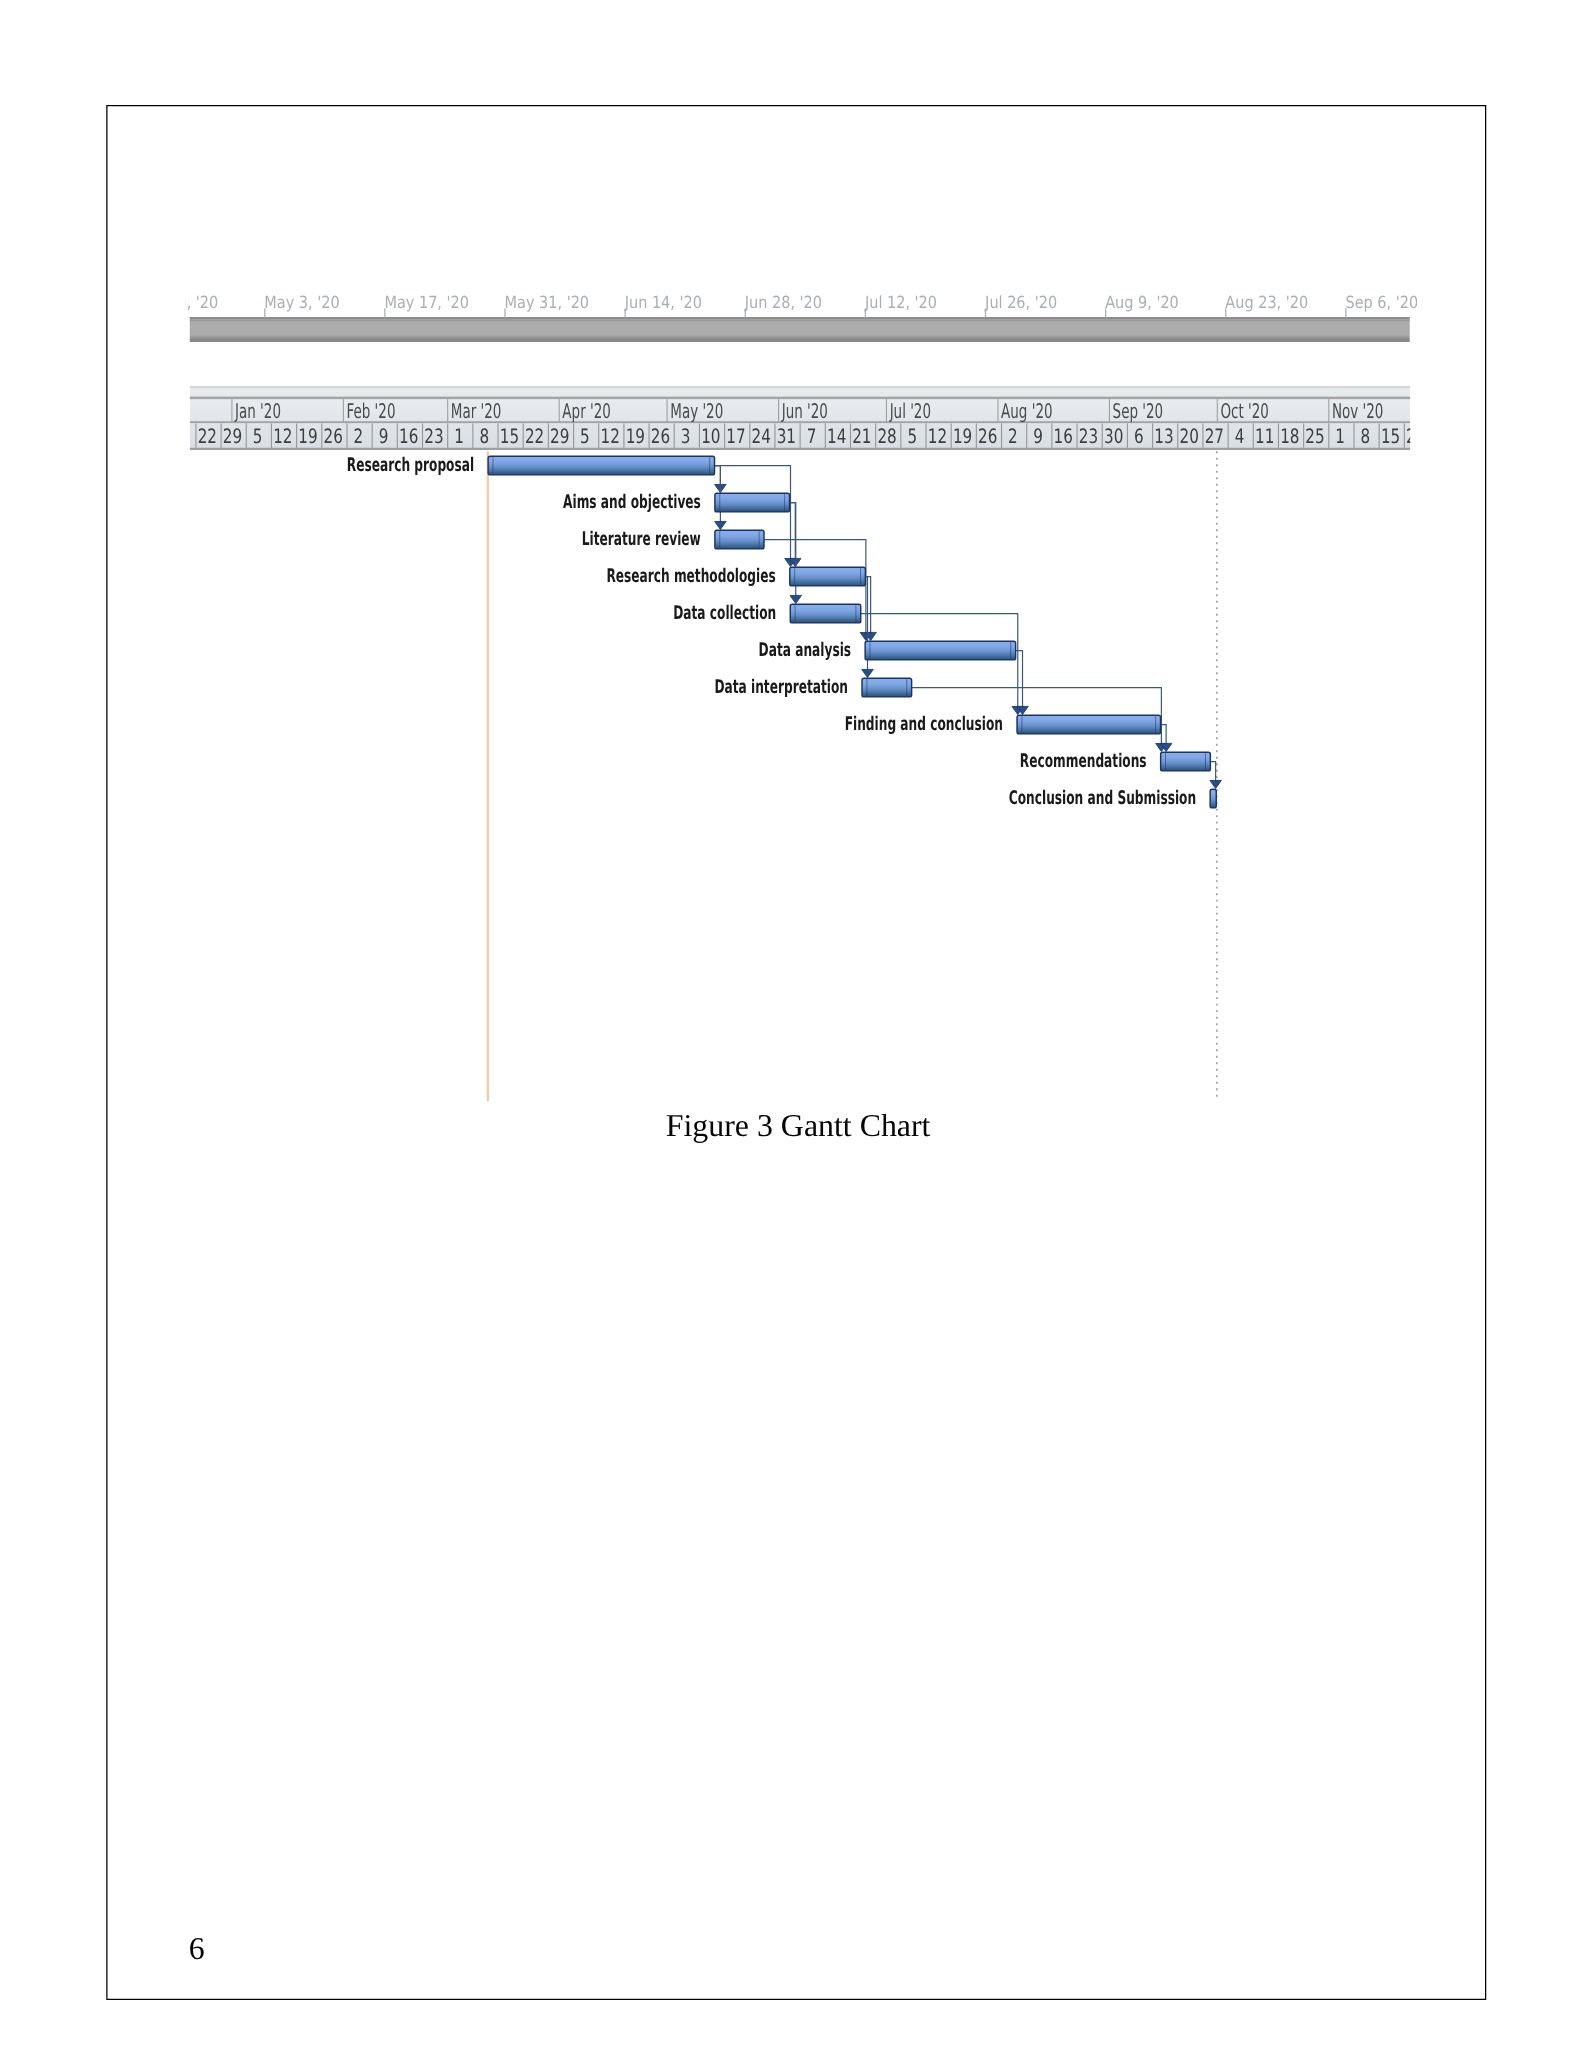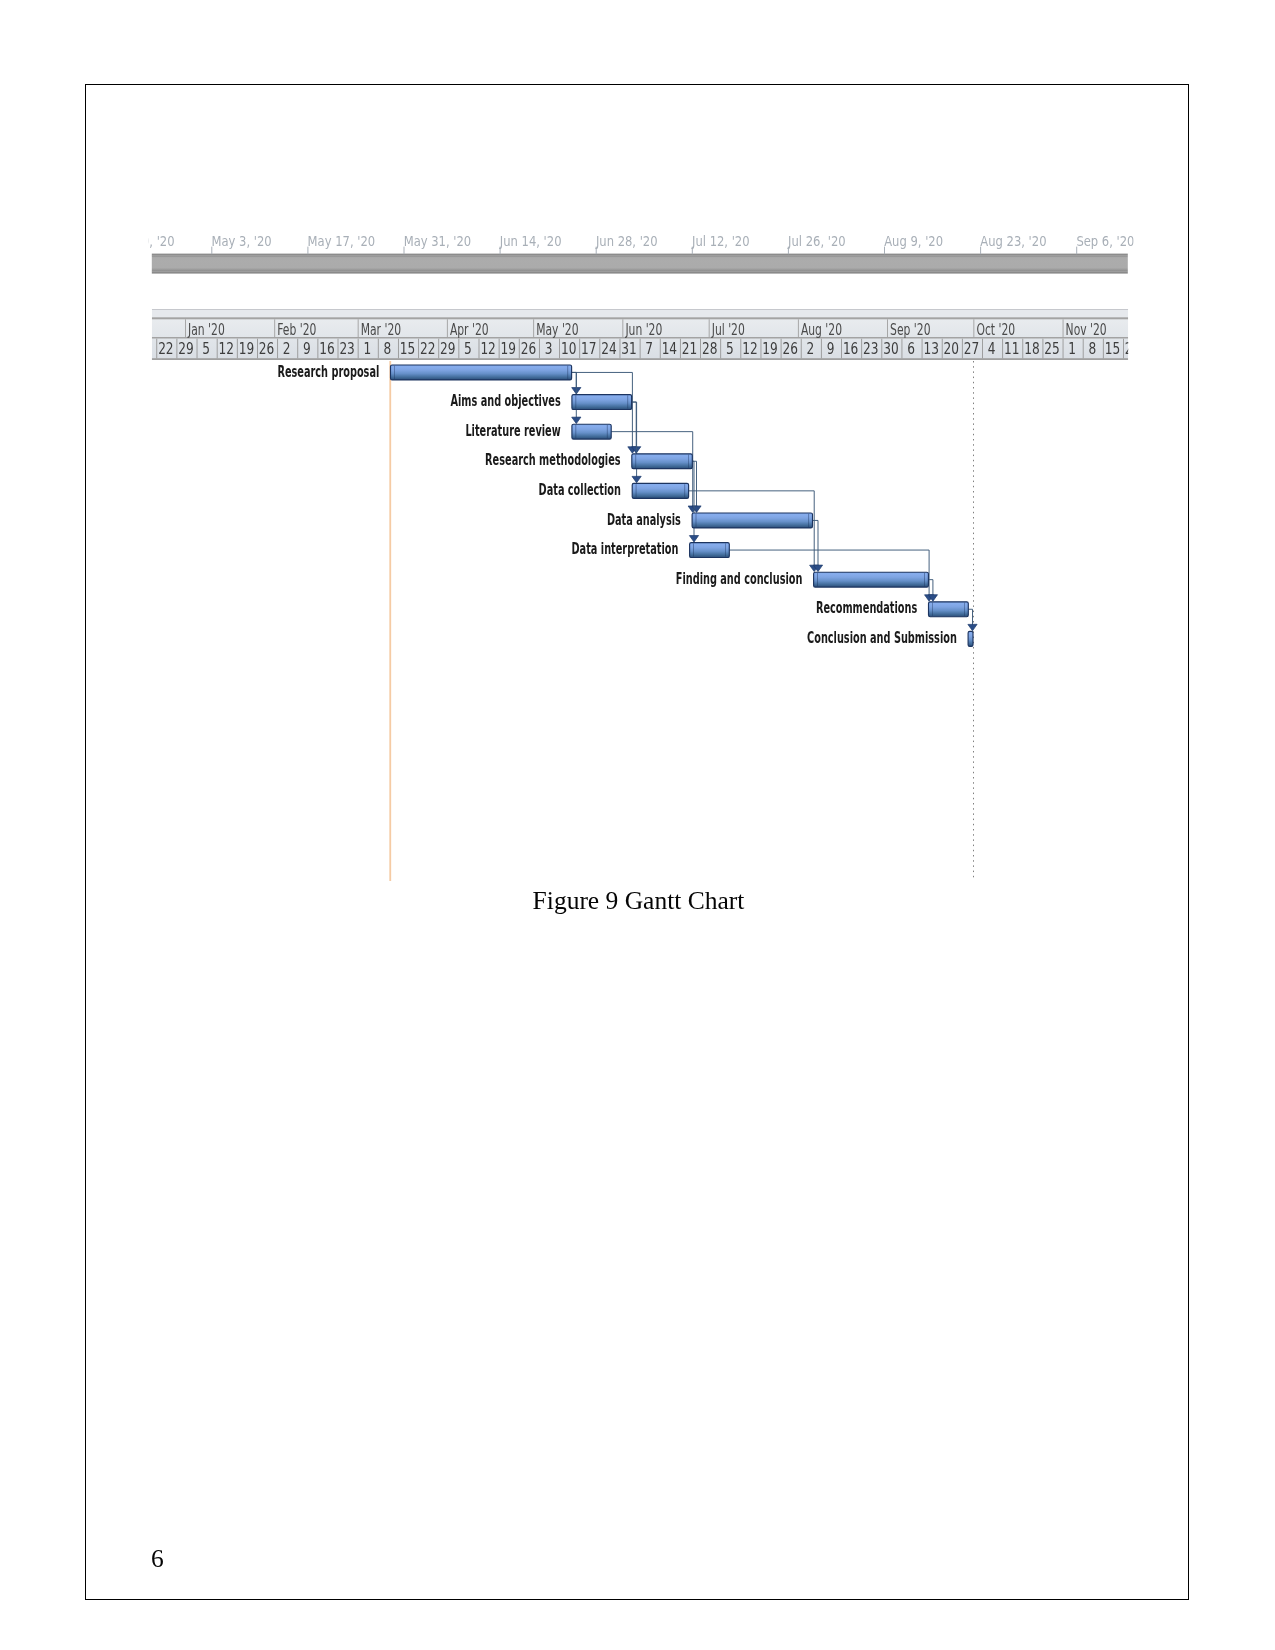--- a/index.html
+++ b/index.html
@@ -292,15 +292,15 @@
             <line x1="963.4045199999999" y1="601.5999999999999" x2="963.4045199999999" y2="614.9" stroke="#1C3460" stroke-width="0.8" opacity="0.55"></line>
           </g>
           <text x="916.3078800000001" y="612.3" class="tl" text-anchor="end" lengthAdjust="spacingAndGlyphs" textLength="101.42">Recommendations</text>
           <g>
             <rect x="967.10312" y="630.4000000000001" width="4.894020000000182" height="14.9" rx="1.6" ry="1.6" fill="url(#barg)" stroke="#1C3460" stroke-width="1.15"></rect>
           </g>
           <text x="955.90312" y="641.9000000000001" class="tl" text-anchor="end" lengthAdjust="spacingAndGlyphs" textLength="149.86">Conclusion and Submission</text>
         </g>
       </svg>
   </div>
-  <div id="caption">Figure 9 Gantt Chart</div>
+  <div id="caption">Figure 3 Gantt Chart</div>
   <div id="pagenum">6</div>
 </div>
 
 </body></html>

